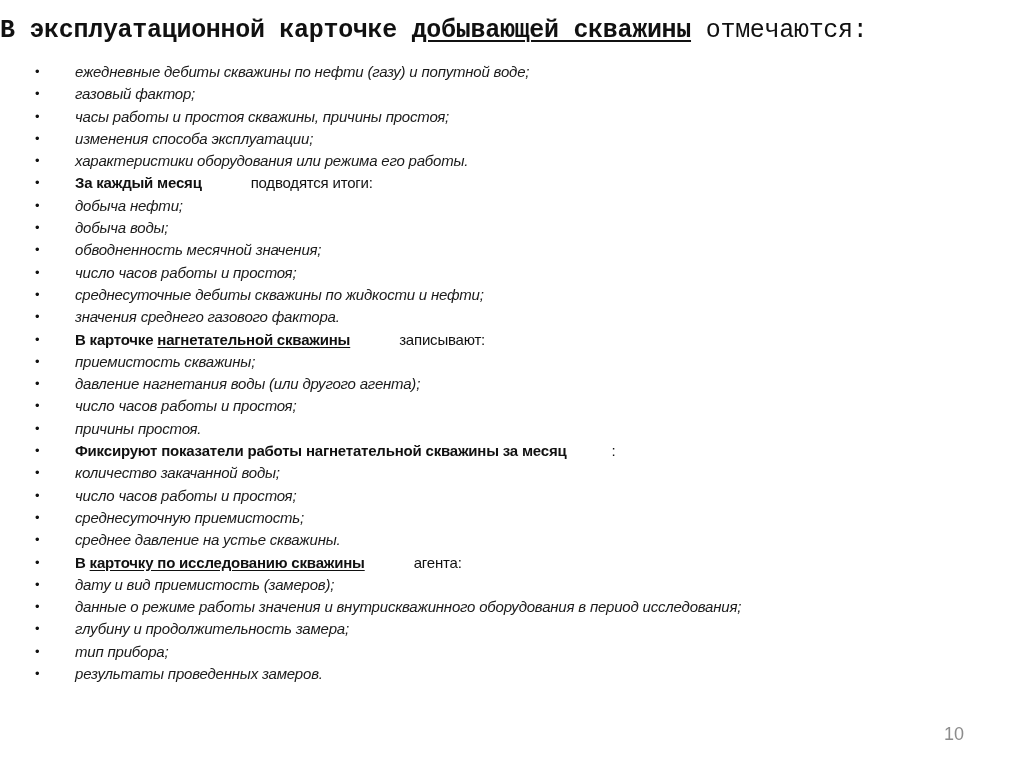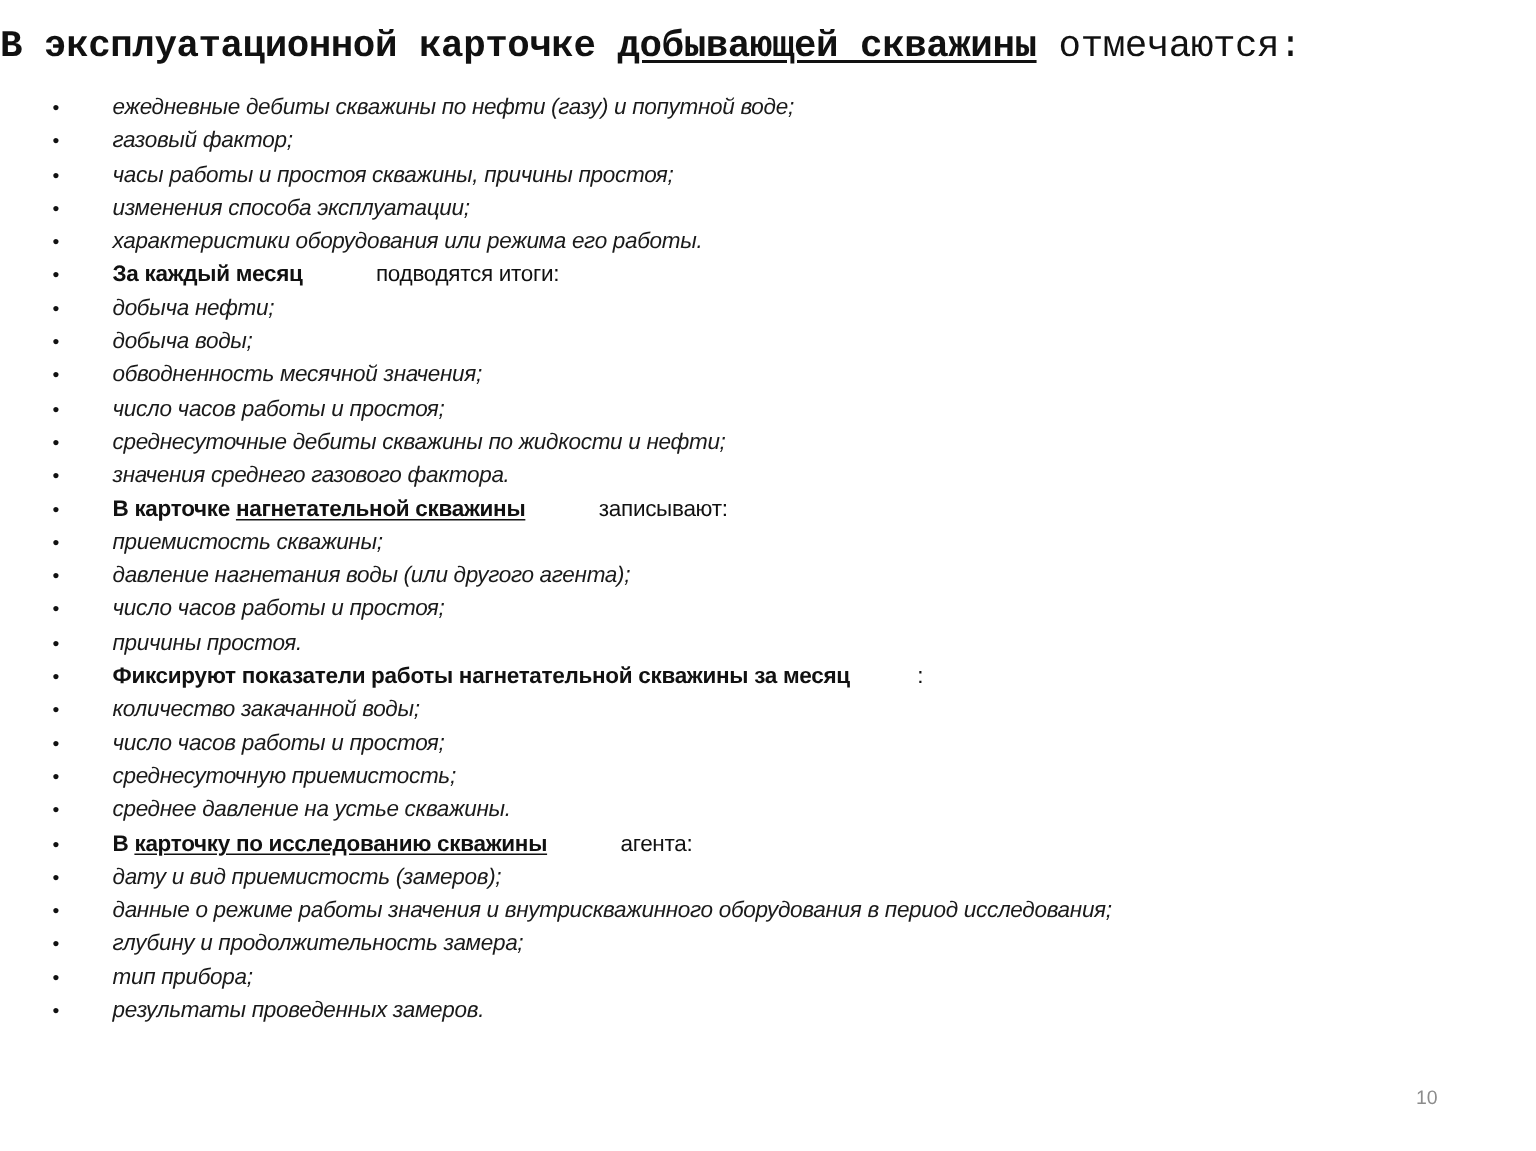--- a/index.html
+++ b/index.html
@@ -63,21 +63,21 @@
     }
     .it { font-style: italic; color: #1a1a1a; text-align: center; }
     .bold { font-weight: bold; }
     .ul { text-decoration: underline; text-underline-offset: 2px; }
     .plain { font-weight: normal; font-style: normal; margin-left: 45px; }
 
     .page-number {
       position: absolute;
       left: 944px;
       top: 724px;
-      font-size: 13px;
+      font-size: 18px;
       color: #8c8c8c;
     }
   </style>
 </head>
 <body>
 
 <div class="slide-title"><span class="b">В эксплуатационной карточке </span><span class="b u">добывающей скважины</span><span class="n"> отмечаются:</span></div>
 
 <ul class="bullet-list">
 

